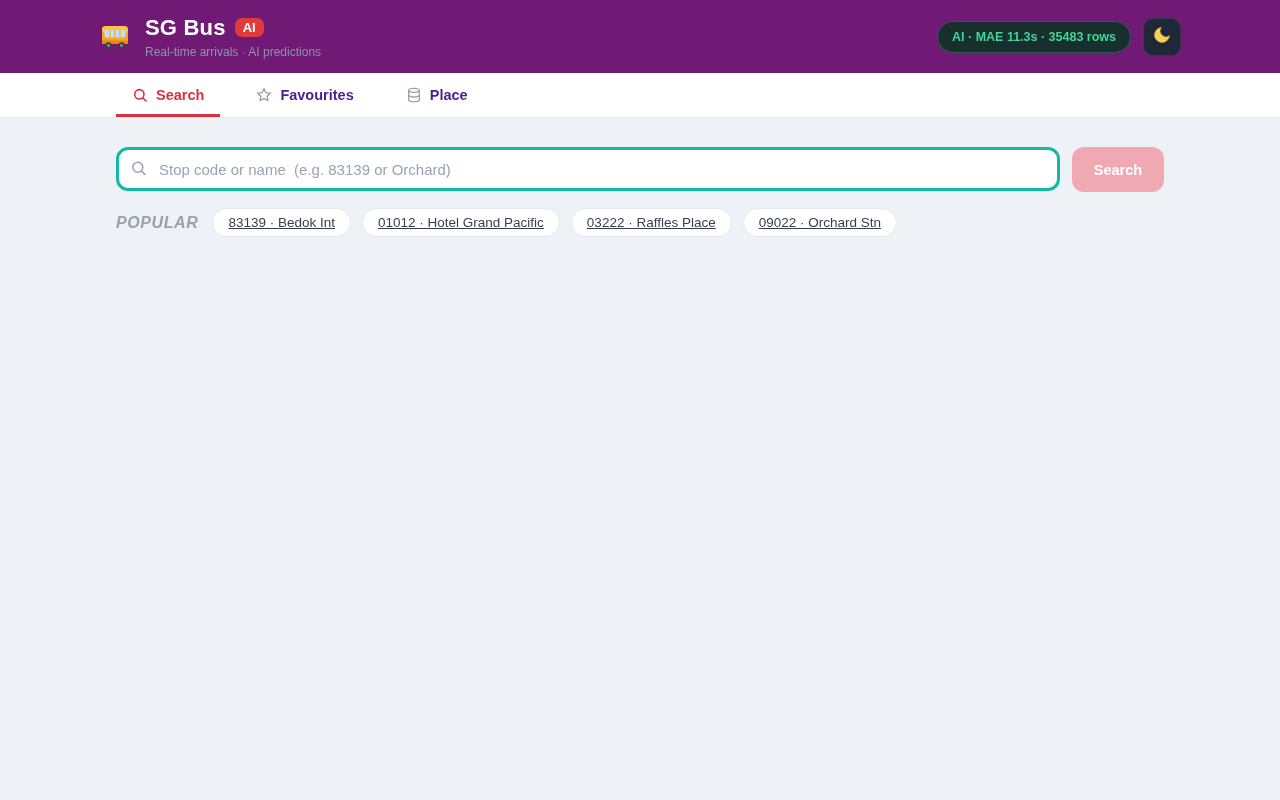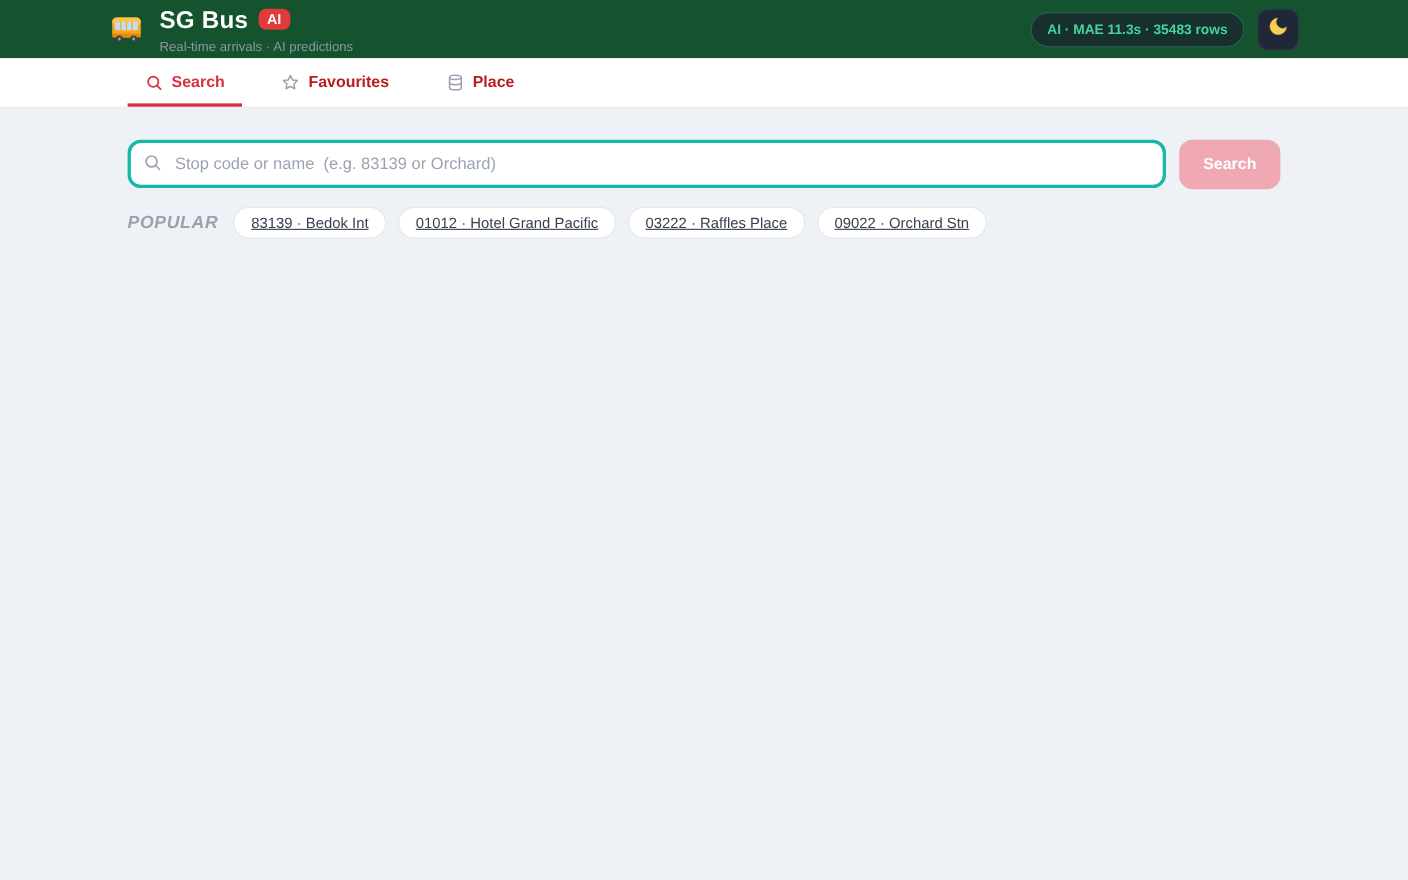--- a/index.html
+++ b/index.html
@@ -5,22 +5,22 @@
   * { margin: 0; padding: 0; box-sizing: border-box; }
   html, body { width: 1280px; height: 800px; }
   body {
     font-family: "Liberation Sans", "DejaVu Sans", sans-serif;
     background: #eef1f6;
     overflow: hidden;
   }
 
   
   .header {
-    height: 53px;
-    background: #14532d;
+    height: 73px;
+    background: #701a75;
     display: flex;
   }
   .header-inner {
     width: 100%;
     max-width: 1082px;
     margin: 0 auto;
     display: flex;
     align-items: center;
     justify-content: space-between;
   }
@@ -74,21 +74,21 @@
     border-bottom: 1px solid #e7eaf0;
   }
   .wrap { max-width: 1048px; margin: 0 auto; }
   .tabs { display: flex; gap: 20px; }
   .tab {
     display: flex; align-items: center; gap: 8px;
     padding: 14px 16px 11px 16px;
     border-bottom: 3px solid transparent;
     font-size: 14.5px;
     font-weight: 700;
-    color: #b91c1c;
+    color: #4c1d95;
     cursor: pointer;
   }
   .tab.active { color: #d7303f; border-bottom-color: #d7303f; }
   .tab svg { display: block; }
 
   
   .content { padding-top: 29px; }
   .search-row { display: flex; gap: 12px; align-items: stretch; }
   .search-box { position: relative; flex: 1; }
   .search-box .mag {

